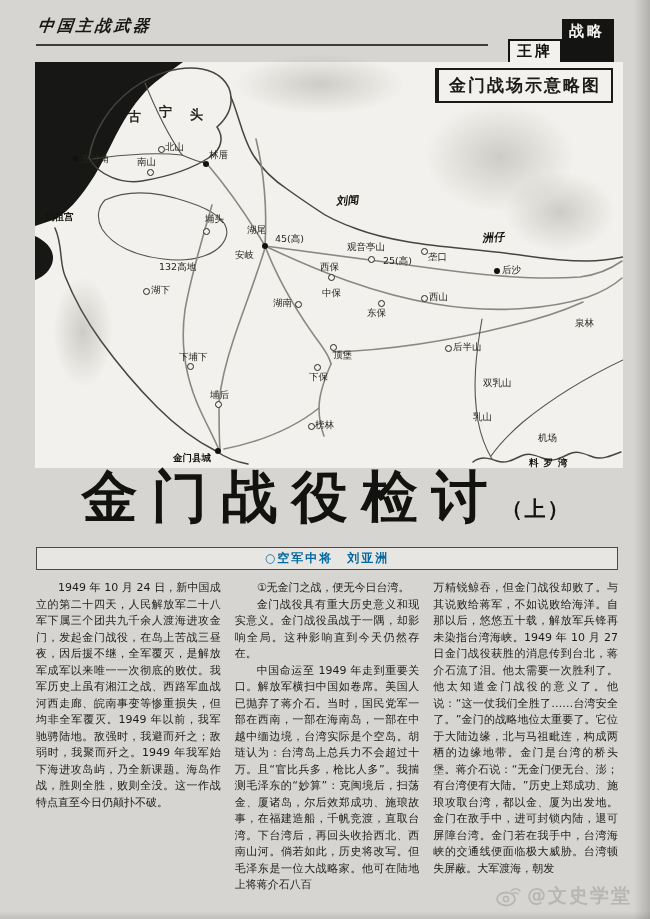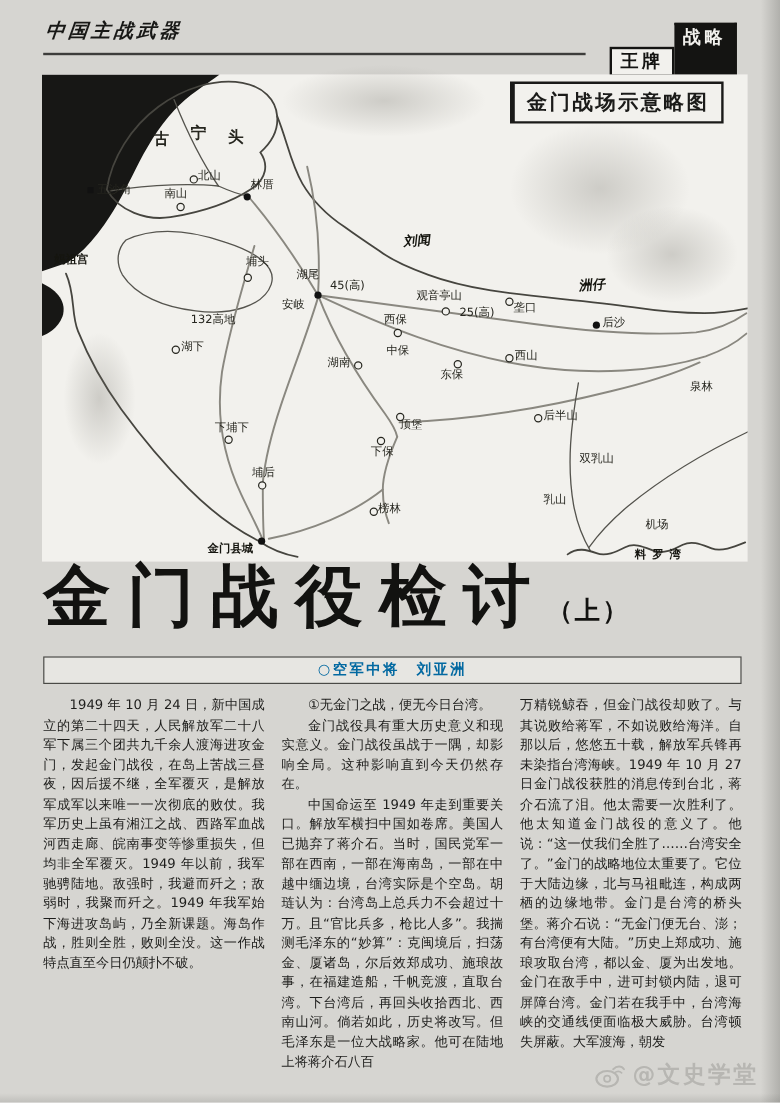--- a/index.html
+++ b/index.html
@@ -14,38 +14,38 @@
            font-weight:bold;padding:1px 7px;letter-spacing:3px;line-height:19px;margin-top:20px;}
   .badge-b{border:2px solid #141412;border-left:none;background:#141412;color:#f2f1ed;
            font-size:15px;font-weight:bold;padding:1px 7px;letter-spacing:3px;line-height:19px;}
   
   #map{position:absolute;left:35px;top:62px;width:588px;height:406px;background:#f2f1ed;}
   #map svg{position:absolute;left:0;top:0;}
   .coast{fill:none;stroke:#46453f;stroke-width:1.5;stroke-linecap:round;}
   .road{fill:none;stroke:#8a8880;stroke-width:1.6;stroke-linecap:round;}
   .thin{fill:none;stroke:#55544e;stroke-width:1.1;stroke-linecap:round;}
   .sea{fill:#171715;stroke:none;}
-  .map-title{position:absolute;right:20px;top:6px;border:2px solid #1a1a18;border-left-width:4px;
+  .map-title{position:absolute;right:10px;top:6px;border:2px solid #1a1a18;border-left-width:4px;
              background:#f2f1ed;padding:4px 10px;font-size:17px;font-weight:800;letter-spacing:2px;}
   .smudge{position:absolute;border-radius:50%;
           background:radial-gradient(closest-side,rgba(110,108,100,.28),rgba(110,108,100,0));}
   .s1{left:200px;top:-8px;width:170px;height:60px;}
   .s2{left:390px;top:40px;width:150px;height:110px;}
   .s3{left:470px;top:110px;width:110px;height:80px;}
   .s4{left:18px;top:215px;width:60px;height:110px;}
   .ml{position:absolute;font-size:9.5px;color:#26261f;white-space:nowrap;line-height:1;}
   .ml.big{font-size:13px;font-weight:bold;}
   .ml.smb{font-weight:bold;color:#15150f;text-align:center;}
   .ml.spaced{font-weight:bold;letter-spacing:5px;color:#15150f;}
   .ml.ink{font-weight:900;font-size:11px;color:#15150f;transform:skewX(-10deg) rotate(-4deg);}
   .ml.dO{width:5px;height:5px;border:1px solid #26261f;border-radius:50%;background:#f2f1ed;}
   .ml.dF{width:6px;height:6px;background:#111;border-radius:50%;}
   .ml.dS{width:5px;height:5px;background:#111;}
   
-  .art-title{position:absolute;left:36px;top:460px;width:580px;
+  .art-title{position:absolute;left:36px;top:460px;width:580px;text-align:center;
              font-weight:900;color:#121210;white-space:nowrap;}
   .art-title .main{font-size:56px;letter-spacing:14px;}
   .art-title .suffix{font-size:21px;font-weight:900;letter-spacing:2px;}
   .byline{position:absolute;left:36px;top:547px;width:580px;height:21px;border:1px solid #4a4a46;
           background:#e7e6e2;text-align:center;font-size:12px;font-weight:bold;
           letter-spacing:2px;line-height:21px;color:#0369a1;}
   .cols{position:absolute;left:36px;top:580px;width:582px;display:grid;
         grid-template-columns:1fr 1fr 1fr;column-gap:14px;
         font-size:11px;line-height:1.5;text-align:justify;color:#1c1c1a;}
   .cols p{margin:0;text-indent:2em;}
@@ -152,21 +152,21 @@
         <div class="ml " style="left: 540px; top: 256px;">泉林</div>
         <div class="ml " style="left: 298px; top: 288px;">顶堡</div>
         <div class="ml dO" style="left: 295px; top: 282px;"></div>
         <div class="ml " style="left: 274px; top: 310px;">下保</div>
         <div class="ml dO" style="left: 279px; top: 302px;"></div>
         <div class="ml " style="left: 144px; top: 290px;">下埔下</div>
         <div class="ml dO" style="left: 152px; top: 301px;"></div>
         <div class="ml " style="left: 175px; top: 328px;">埔后</div>
         <div class="ml dO" style="left: 180px; top: 339px;"></div>
         <div class="ml " style="left: 448px; top: 316px;">双乳山</div>
-        <div class="ml " style="left: 418px; top: 350px; text-align: right;">乳山</div>
+        <div class="ml " style="left: 438px; top: 350px; text-align: right;">乳山</div>
         <div class="ml " style="left: 280px; top: 358px;">榜林</div>
         <div class="ml dO" style="left: 273px; top: 361px;"></div>
         <div class="ml smb" style="left: 138px; top: 391px;">金门县城</div>
         <div class="ml dF" style="left: 180px; top: 386px;"></div>
         <div class="ml " style="left: 503px; top: 371px;">机场</div>
         <div class="ml spaced" style="left: 494px; top: 396px;">料罗湾</div>
         <div class="ml ink" style="left: 302px; top: 133px;">刘闻</div>
         <div class="ml ink" style="left: 448px; top: 170px;">洲仔</div>
       </div>
     <div class="map-title">金门战场示意略图</div>

